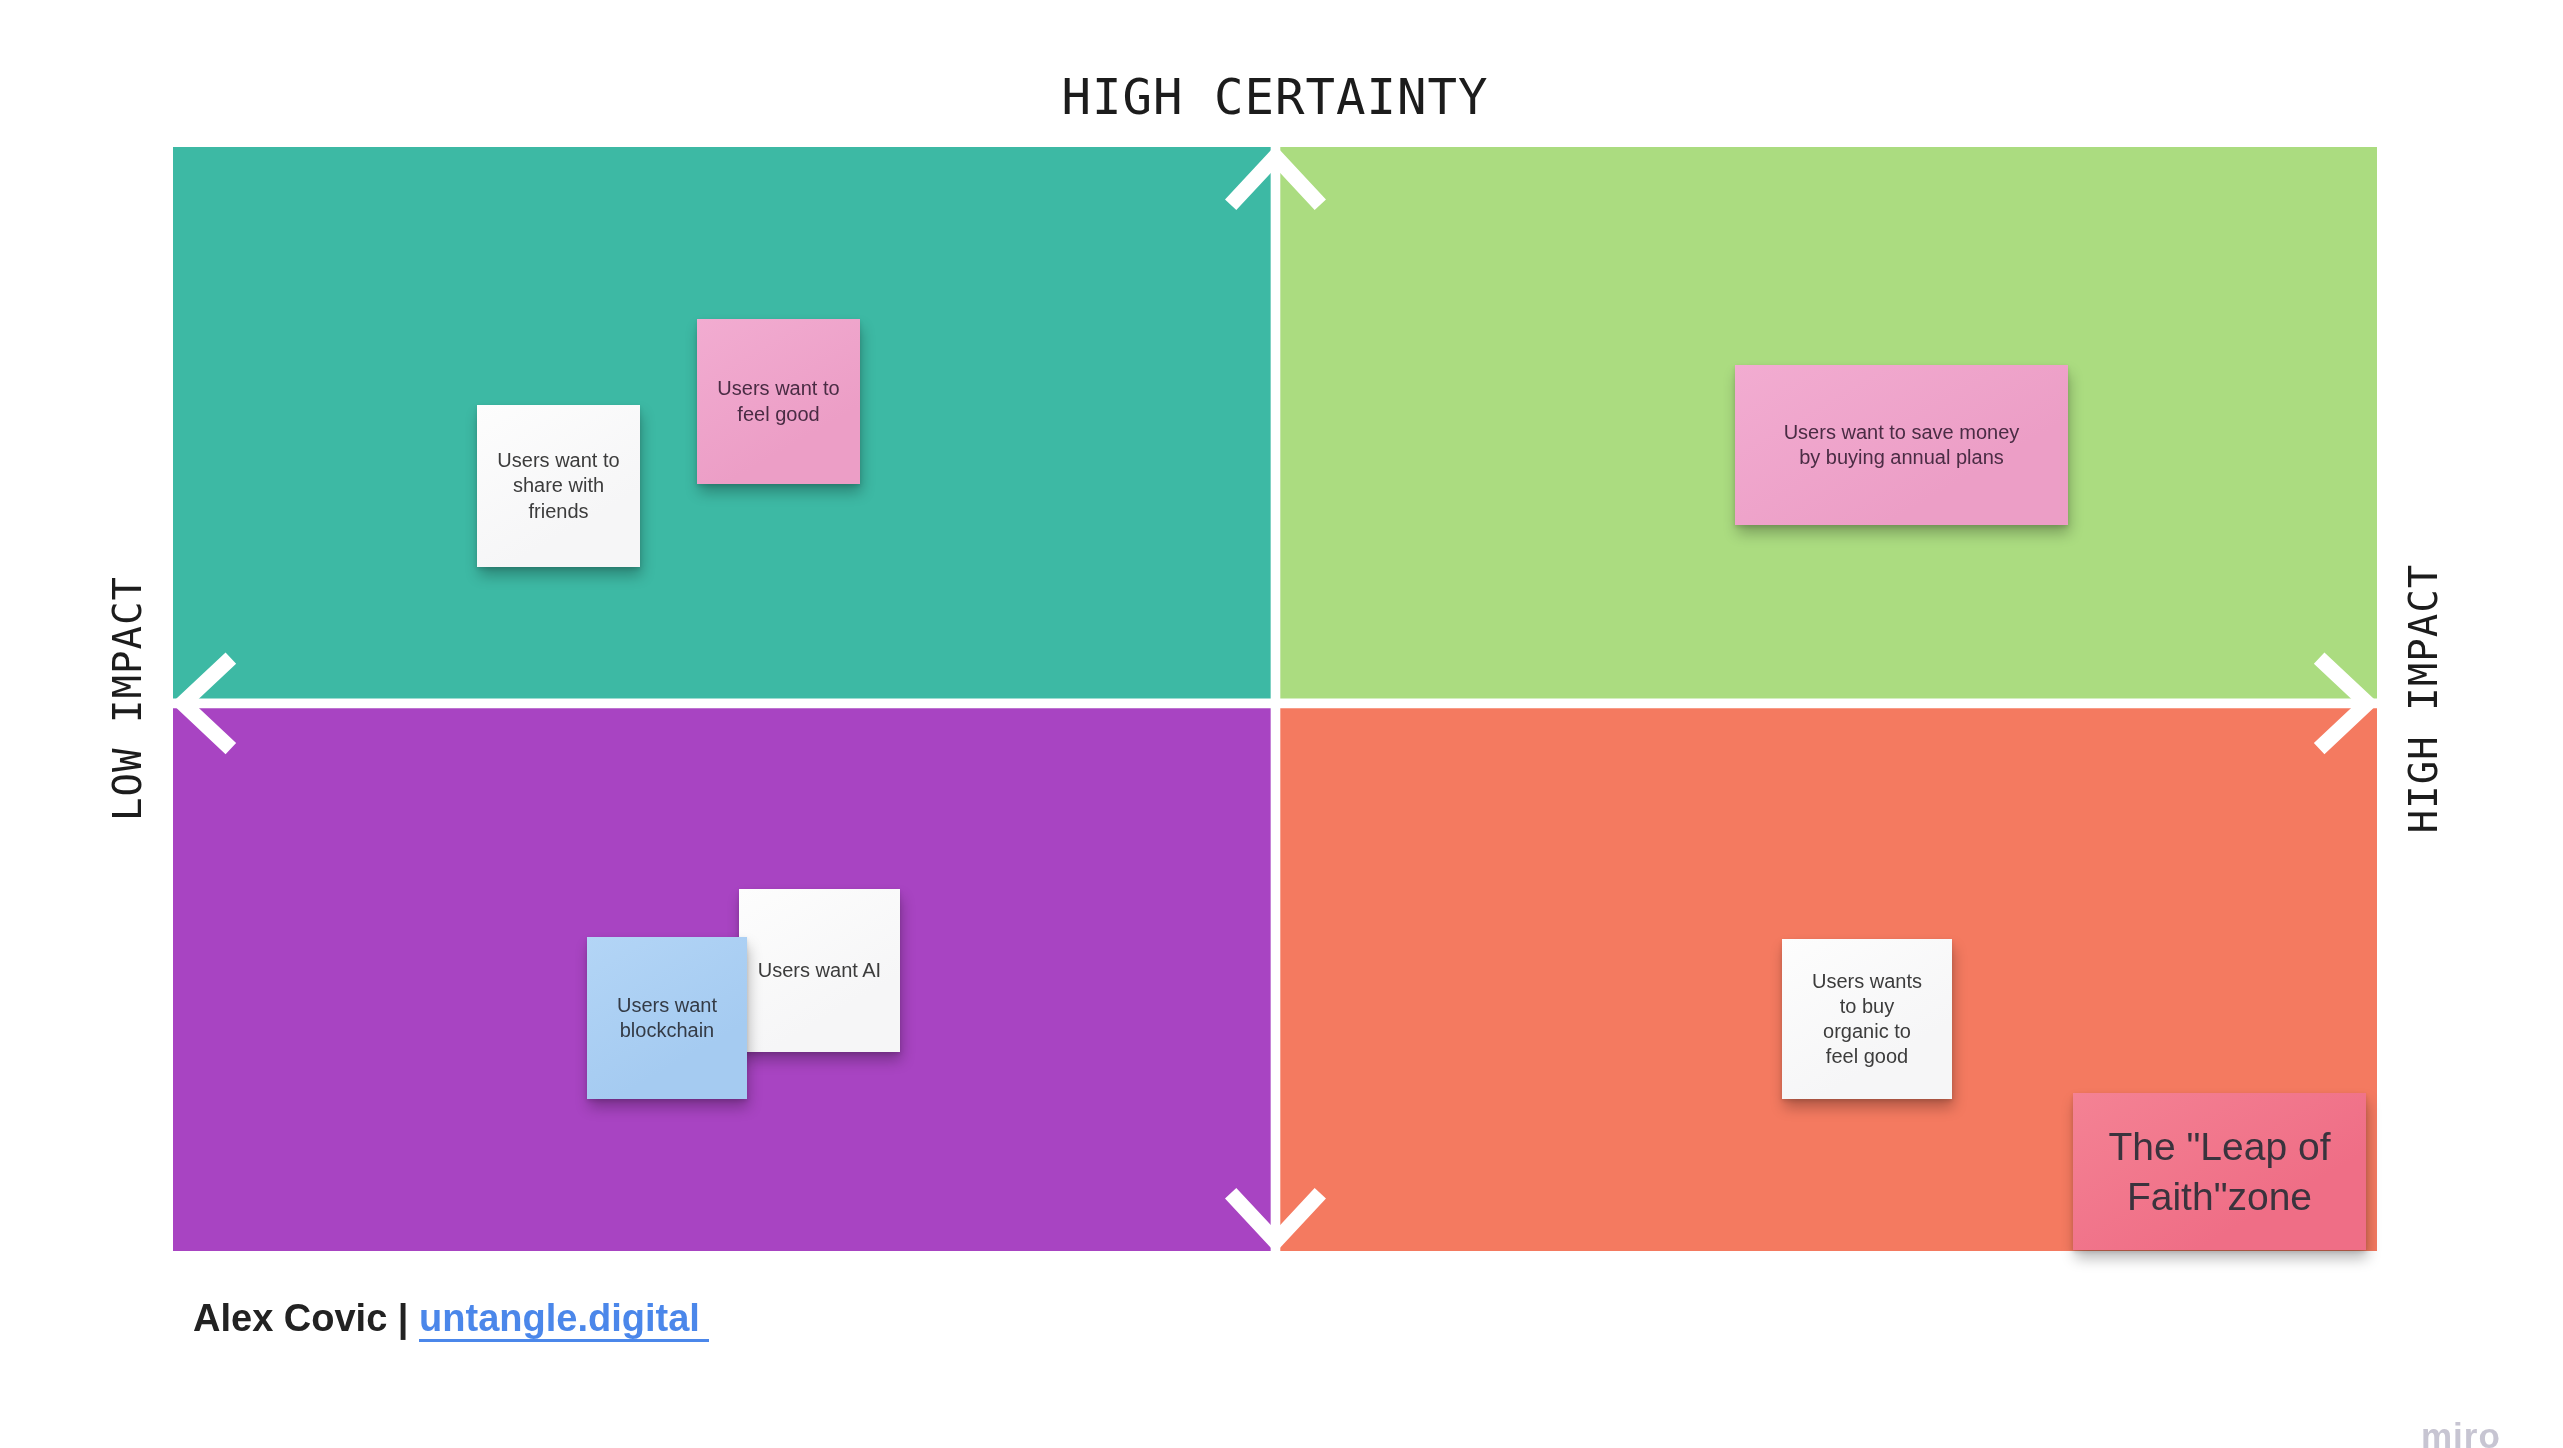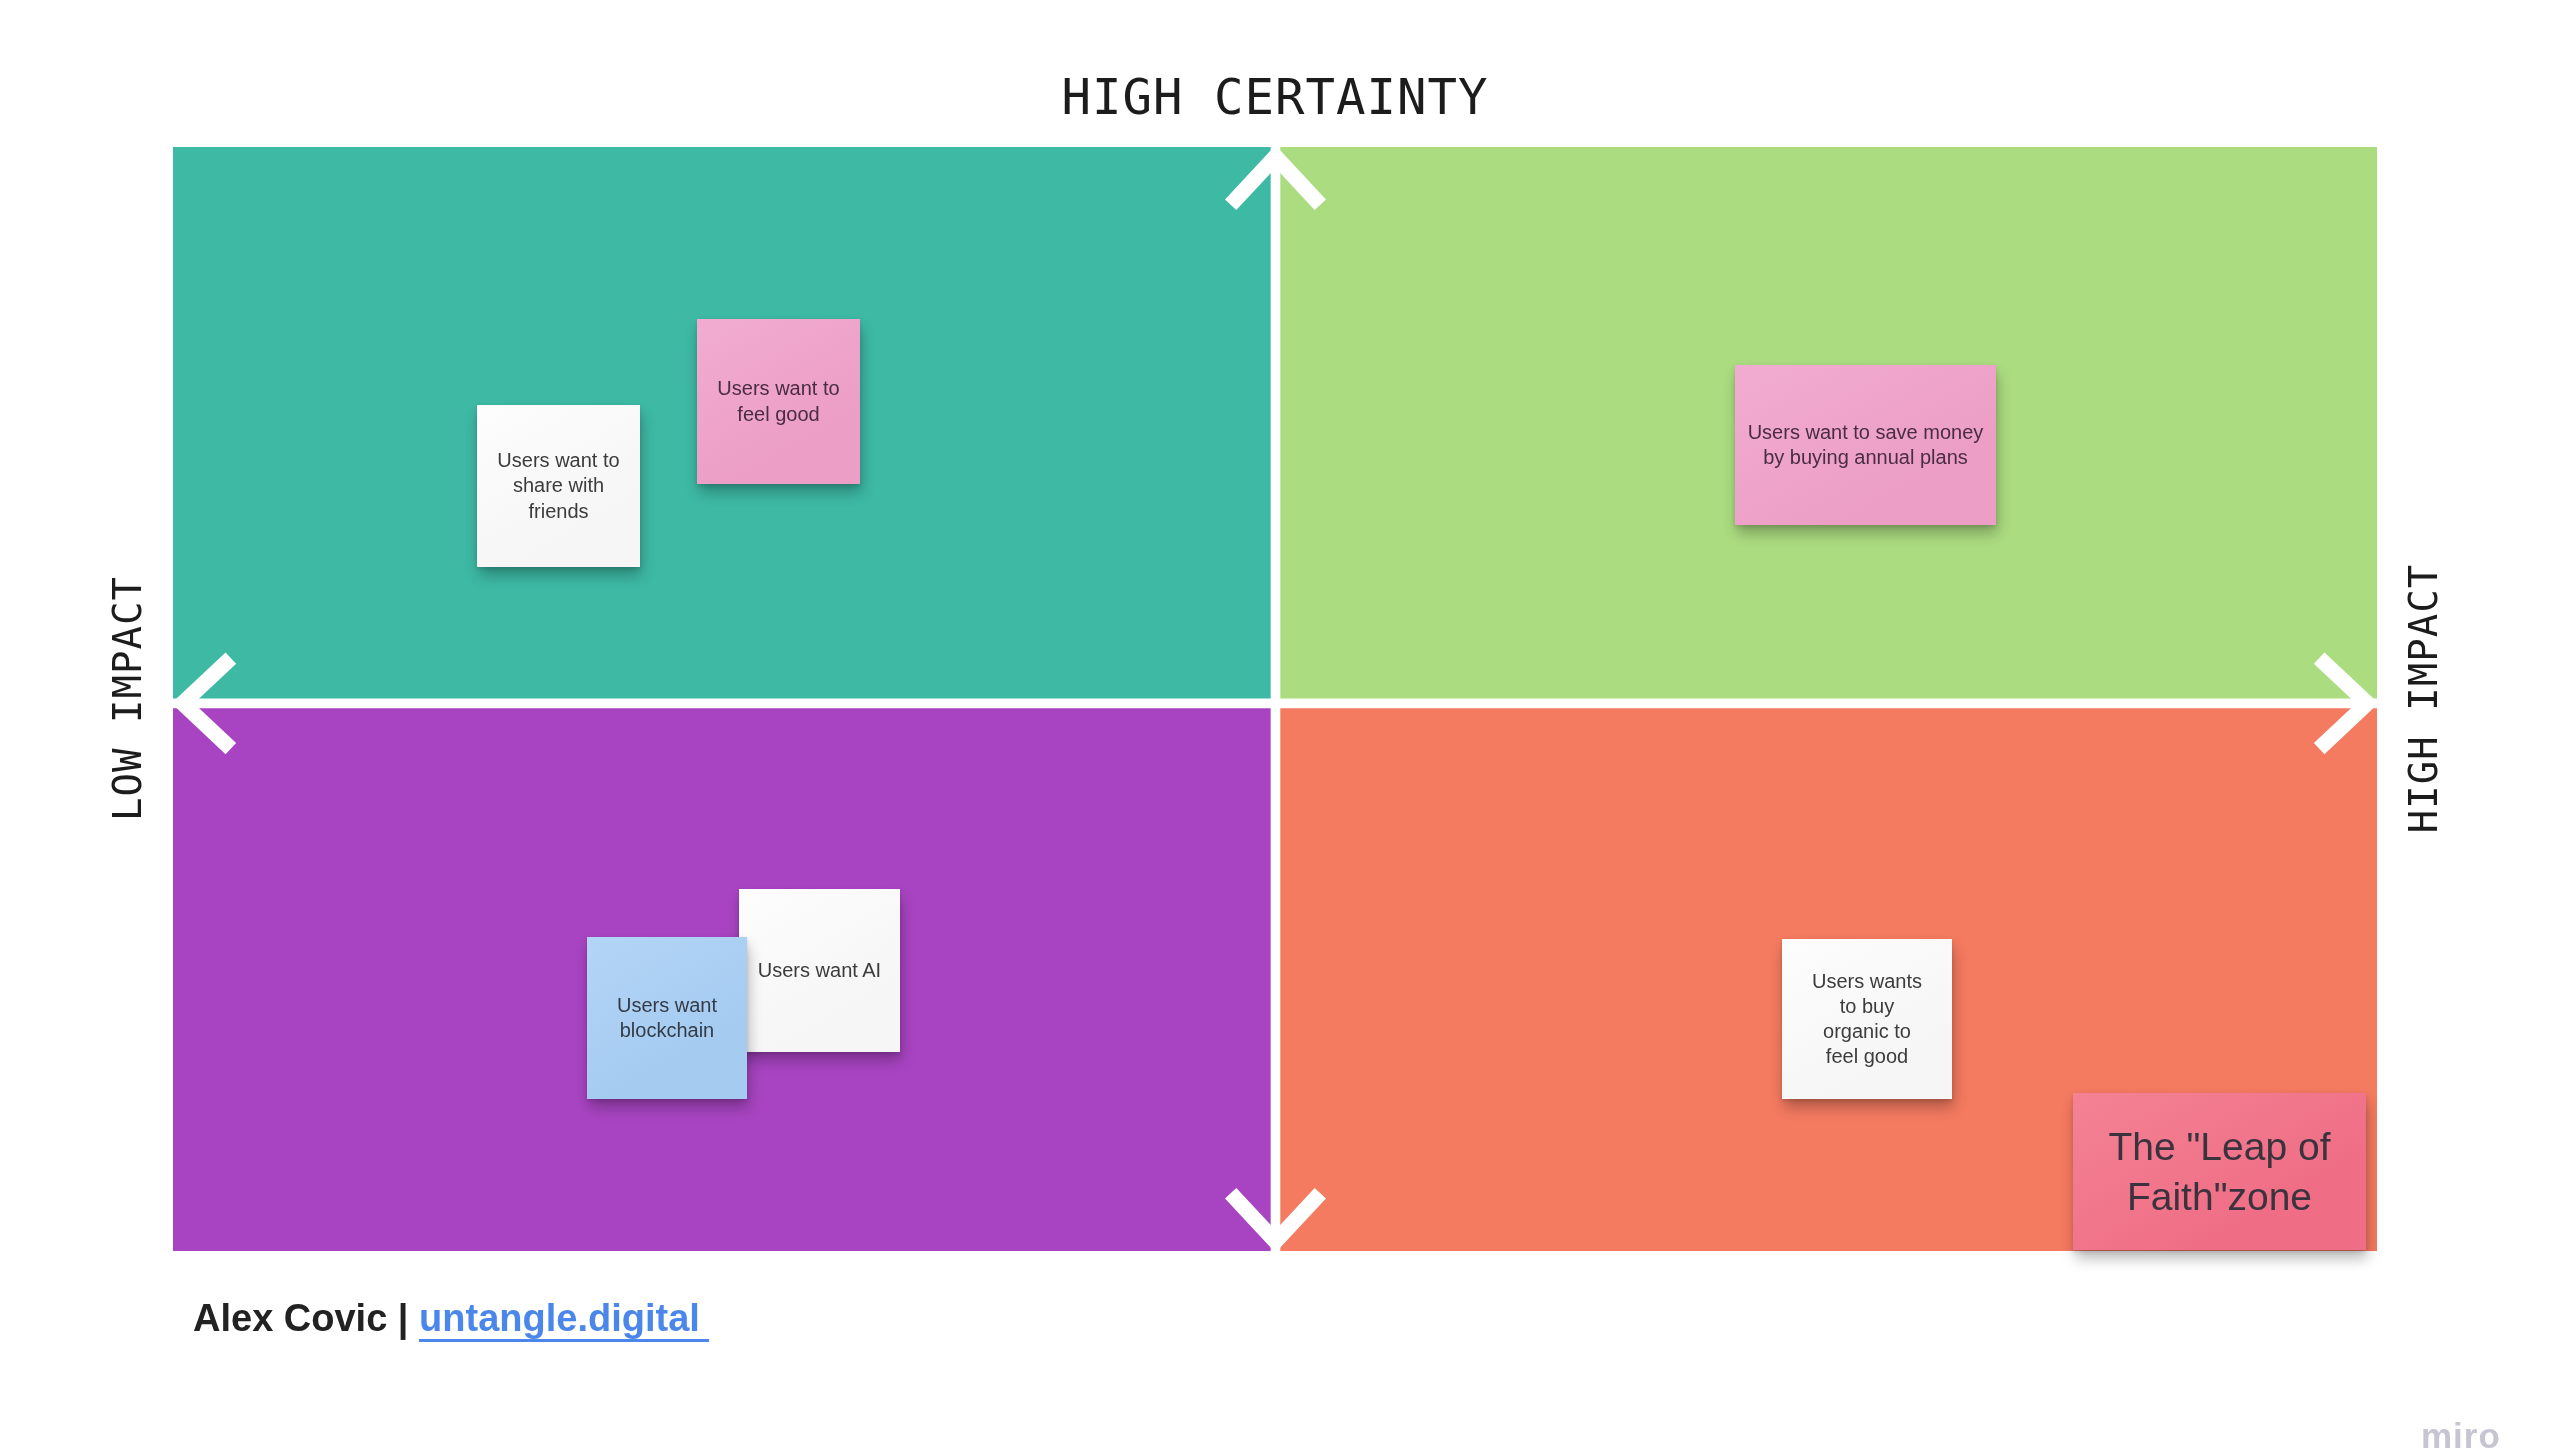--- a/index.html
+++ b/index.html
@@ -124,21 +124,21 @@
     <div class="notes-layer" id="notes-layer">
         <div class="note" style="left: 508px; top: 141px; width: 163px; height: 165px; background: linear-gradient(150deg, rgb(242, 172, 209) 0%, rgb(236, 158, 198) 70%); color: rgb(74, 44, 68); z-index: 1;">
           <span style="font-size: 20px;">Users want to
 feel good</span>
         </div>
         <div class="note" style="left: 288px; top: 227px; width: 163px; height: 162px; background: linear-gradient(150deg, rgb(253, 253, 253) 0%, rgb(246, 246, 247) 70%); color: rgb(60, 60, 60); z-index: 1;">
           <span style="font-size: 20px;">Users want to
 share with
 friends</span>
         </div>
-        <div class="note" style="left: 1546px; top: 187px; width: 261px; height: 160px; background: linear-gradient(150deg, rgb(242, 172, 209) 0%, rgb(236, 158, 198) 70%); color: rgb(74, 44, 68); z-index: 1;">
+        <div class="note" style="left: 1546px; top: 187px; width: 333px; height: 160px; background: linear-gradient(150deg, rgb(242, 172, 209) 0%, rgb(236, 158, 198) 70%); color: rgb(74, 44, 68); z-index: 1;">
           <span style="font-size: 20px;">Users want to save money
 by buying annual plans</span>
         </div>
         <div class="note" style="left: 398px; top: 759px; width: 160px; height: 162px; background: linear-gradient(150deg, rgb(179, 213, 246) 0%, rgb(165, 203, 241) 70%); color: rgb(52, 59, 70); z-index: 2;">
           <span style="font-size: 20px;">Users want
 blockchain</span>
         </div>
         <div class="note" style="left: 550px; top: 711px; width: 161px; height: 163px; background: linear-gradient(150deg, rgb(253, 253, 253) 0%, rgb(246, 246, 247) 70%); color: rgb(60, 60, 60); z-index: 1;">
           <span style="font-size: 20px;">Users want AI</span>
         </div>

